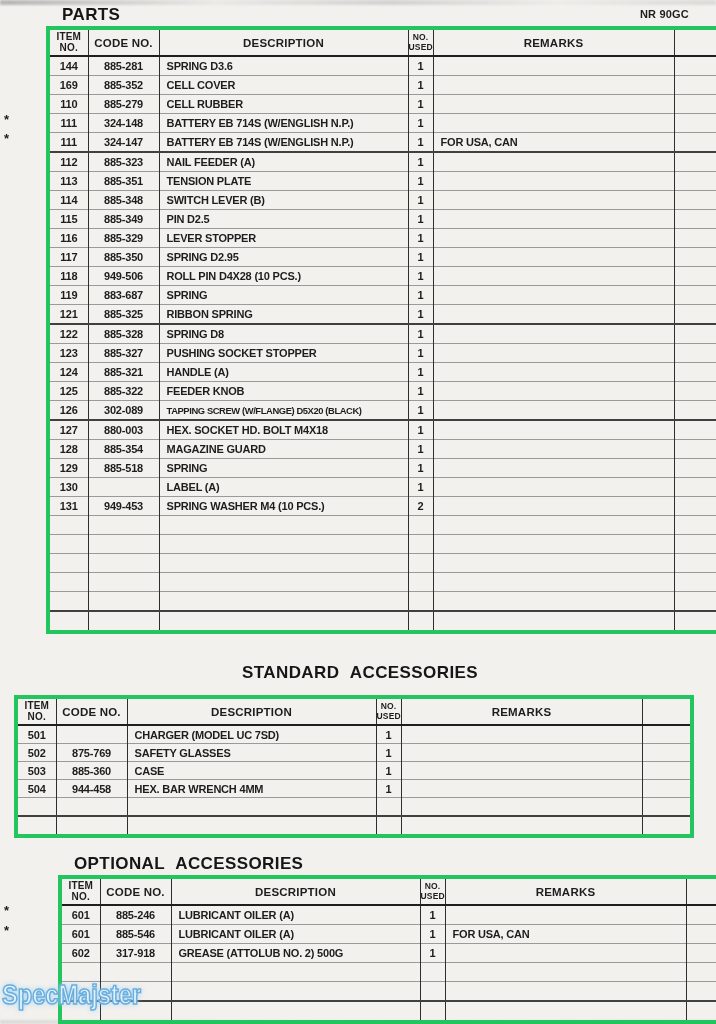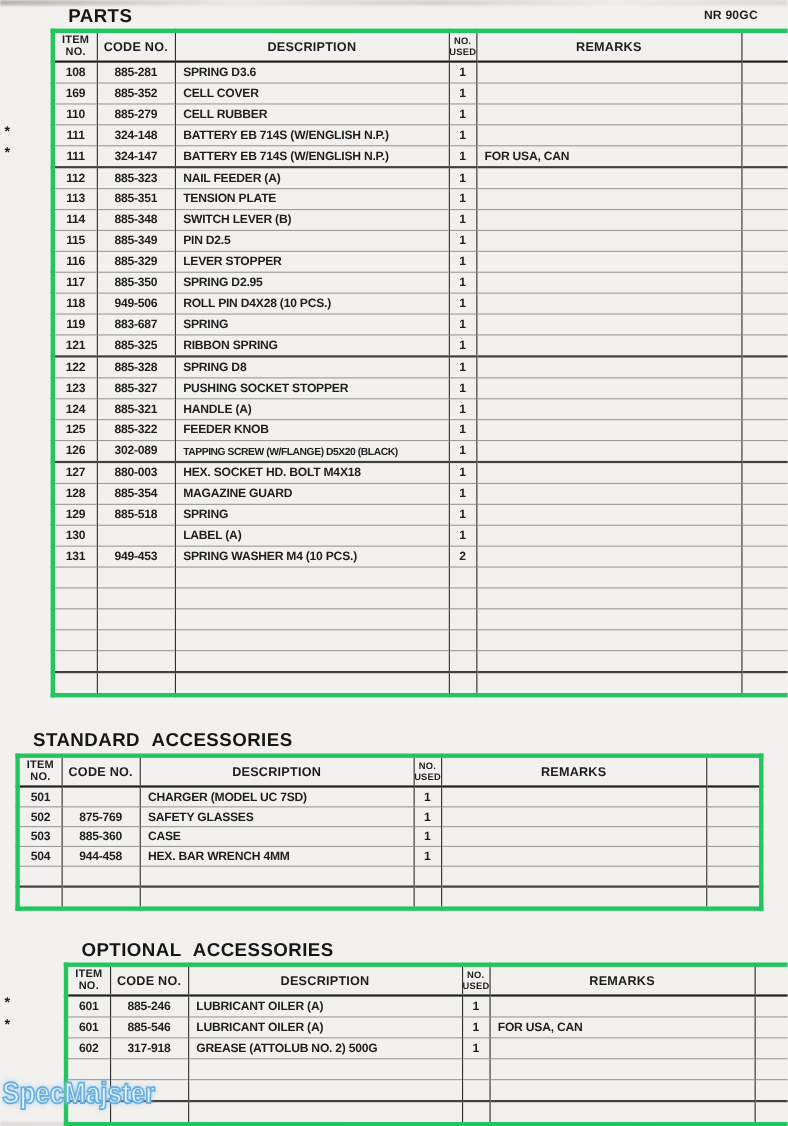--- a/index.html
+++ b/index.html
@@ -26,21 +26,21 @@
   }
   .section { position:absolute; left:14px; width:676px; }
   #sec-parts    { top:5px;padding-left:32px;   }
   #sec-standard { top:663px; }
   #sec-optional { top:854px;padding-left:44px; }
   .section-title {
     margin:0 0 0 16px; font-size:17px; line-height:19px; font-weight:bold;
     letter-spacing:.4px; word-spacing:6px; color:#161616;
   }
   #sec-parts .section-title    { margin-bottom:2px; }
-  #sec-standard .section-title { margin-bottom:3px; }
+  #sec-standard .section-title { margin-bottom:13px;text-align:center; }
   #sec-optional .section-title { margin-bottom:2px; }
 
   table.parts-table {
     border-collapse:collapse; table-layout:fixed; width:676px;
     border:4px solid #22c55e;
   }
   th, td { padding:0; font-weight:bold; overflow:hidden; white-space:nowrap; vertical-align:middle; }
   th + th, td + td { border-left:1px solid #2e2e2e; }
   thead th {
     height:25px; border-bottom:2px solid #1f1f1f;
@@ -97,21 +97,21 @@
           <th>
             <div class="h2line u">NO.</div>
             <div class="h2line u">USED</div>
           </th>
           <th>REMARKS</th>
           <th></th>
         </tr>
       </thead>
     <tbody>
         <tr>
-          <td class="c">108</td>
+          <td class="c">144</td>
           <td class="c">885-281</td>
           <td class="l">SPRING D3.6</td>
           <td class="c">1</td>
           <td class="l"></td>
           <td></td>
         </tr>
         <tr>
           <td class="c">169</td>
           <td class="c">885-352</td>
           <td class="l">CELL COVER</td>

